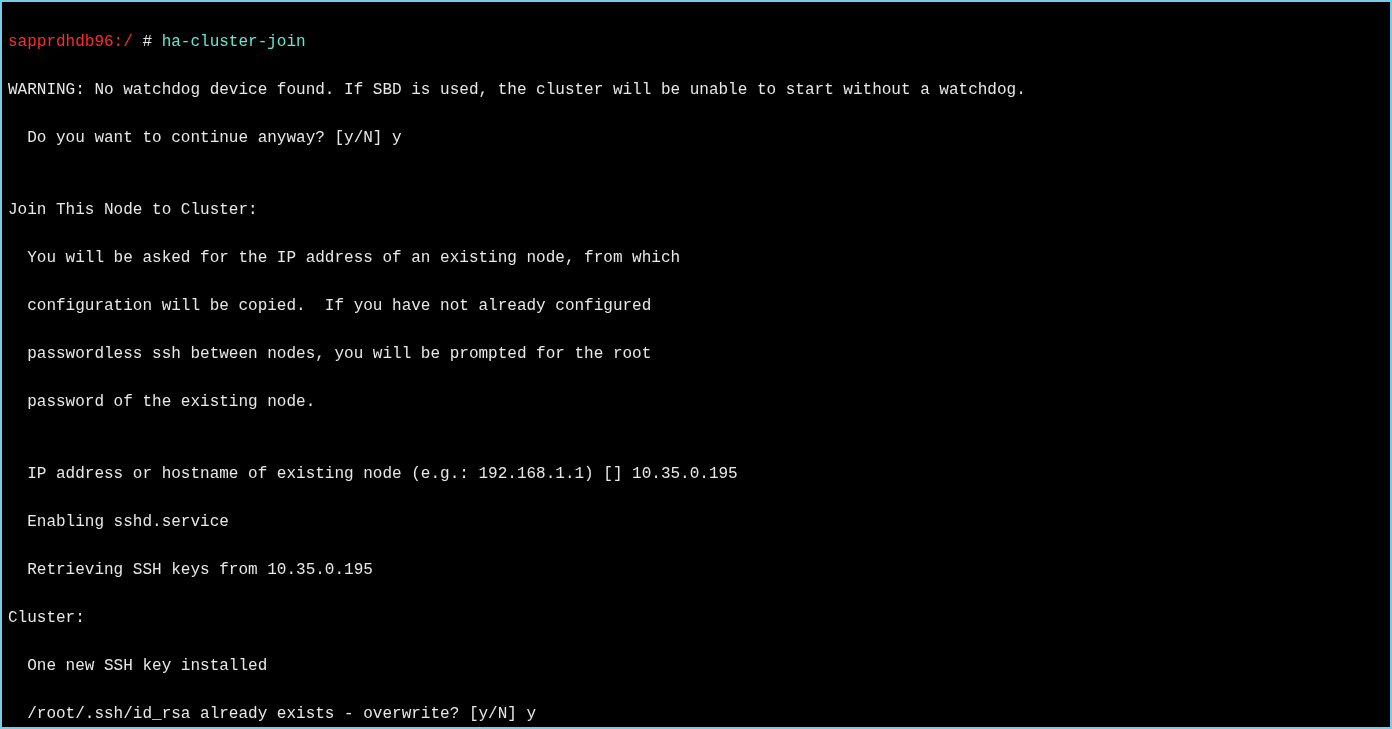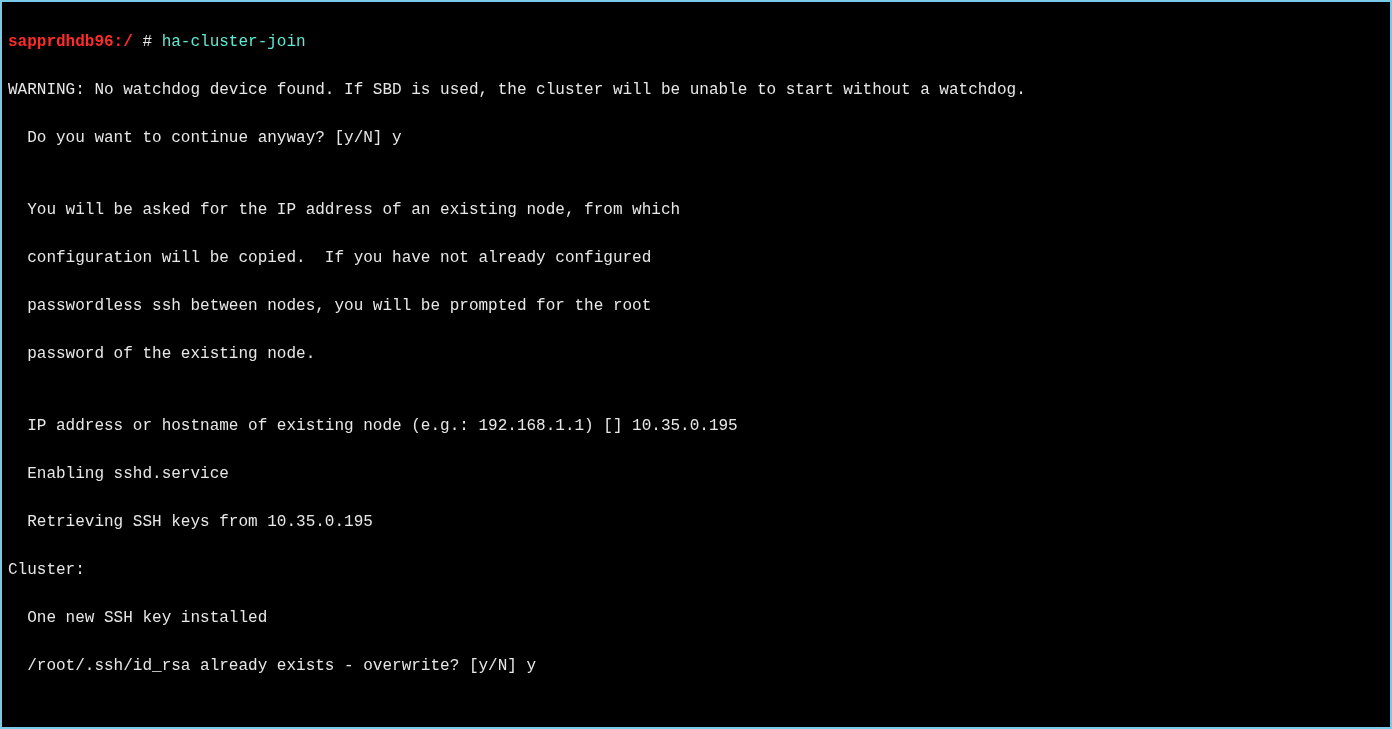--- a/index.html
+++ b/index.html
@@ -14,33 +14,34 @@
       background: #000;
       color: #e8e8e8;
       font-family: "Consolas", "Courier New", monospace;
       font-size: 16px;
       line-height: 24px;
       padding: 4px 6px;
       white-space: pre;
       height: 100%;
       overflow: hidden;
     }
-    .prompt-host { color: #ff2b2b; font-weight: bold; text-align: right; }
+    .prompt-host { color: #ff2b2b; font-weight: normal; text-align: right; }
     .prompt-hash { color: #e8e8e8; }
     .cmd { color: #5eead4; }
     .line { display: block; }
   </style>
 </head>
 <body>
 
 <div class="terminal">
 <span class="line"><span class="prompt-host">sapprdhdb96:/</span><span class="prompt-hash"> #</span><span class="cmd"> ha-cluster-join</span></span>
 <span class="line">WARNING: No watchdog device found. If SBD is used, the cluster will be unable to start without a watchdog.</span>
 <span class="line">  Do you want to continue anyway? [y/N] y</span>
 <span class="line"></span>
+<span class="line">Join This Node to Cluster:</span>
 <span class="line">  You will be asked for the IP address of an existing node, from which</span>
 <span class="line">  configuration will be copied.  If you have not already configured</span>
 <span class="line">  passwordless ssh between nodes, you will be prompted for the root</span>
 <span class="line">  password of the existing node.</span>
 <span class="line"></span>
 <span class="line">  IP address or hostname of existing node (e.g.: 192.168.1.1) [] 10.35.0.195</span>
 <span class="line">  Enabling sshd.service</span>
 <span class="line">  Retrieving SSH keys from 10.35.0.195</span>
 <span class="line">Cluster:</span>
 <span class="line">  One new SSH key installed</span>

